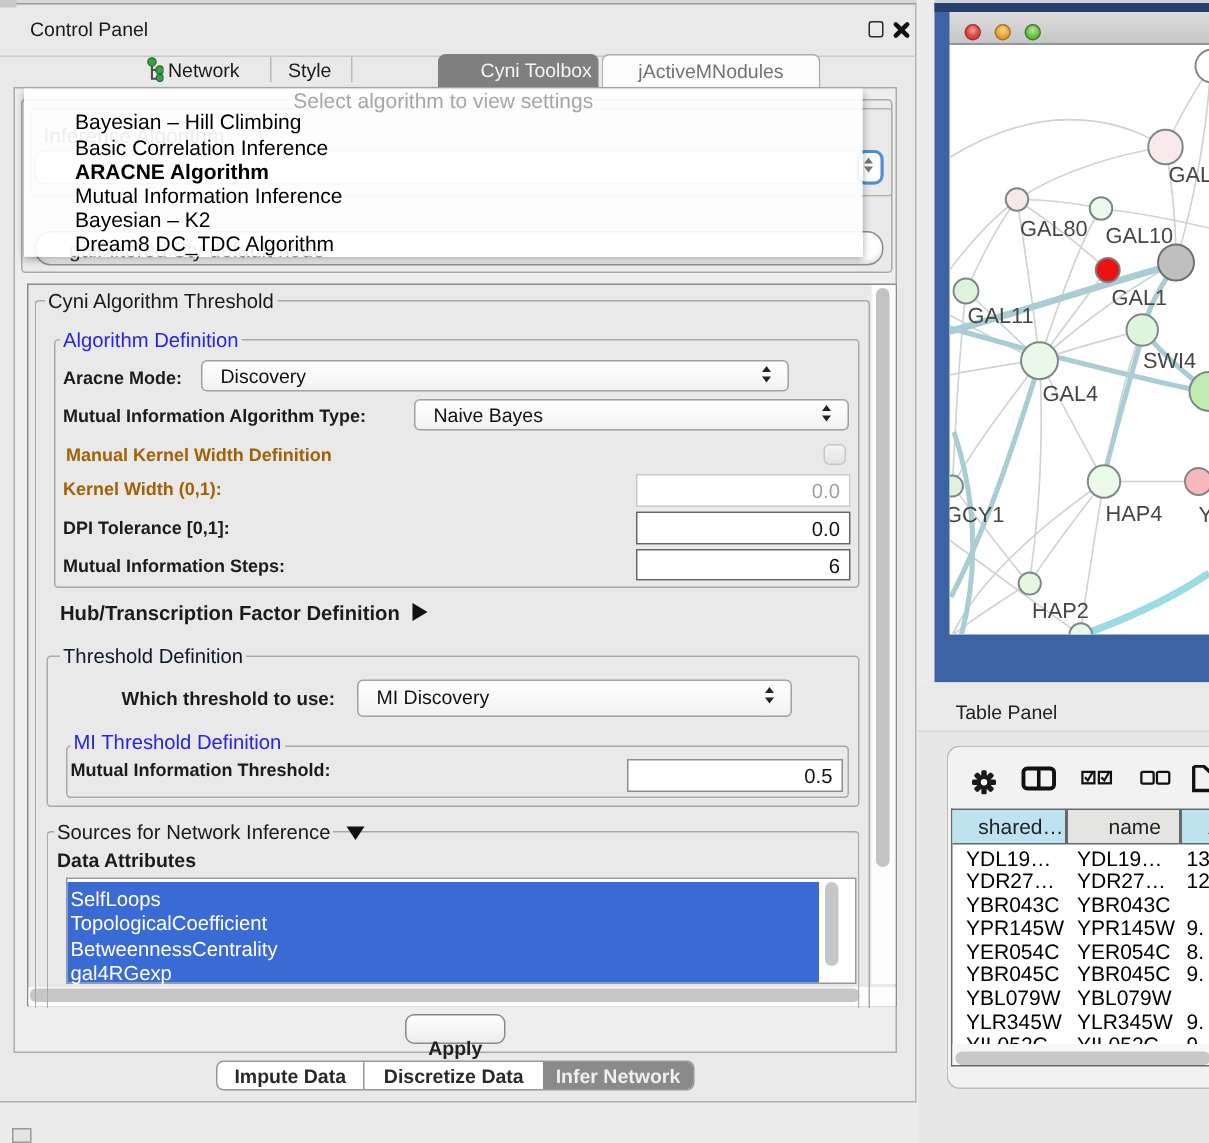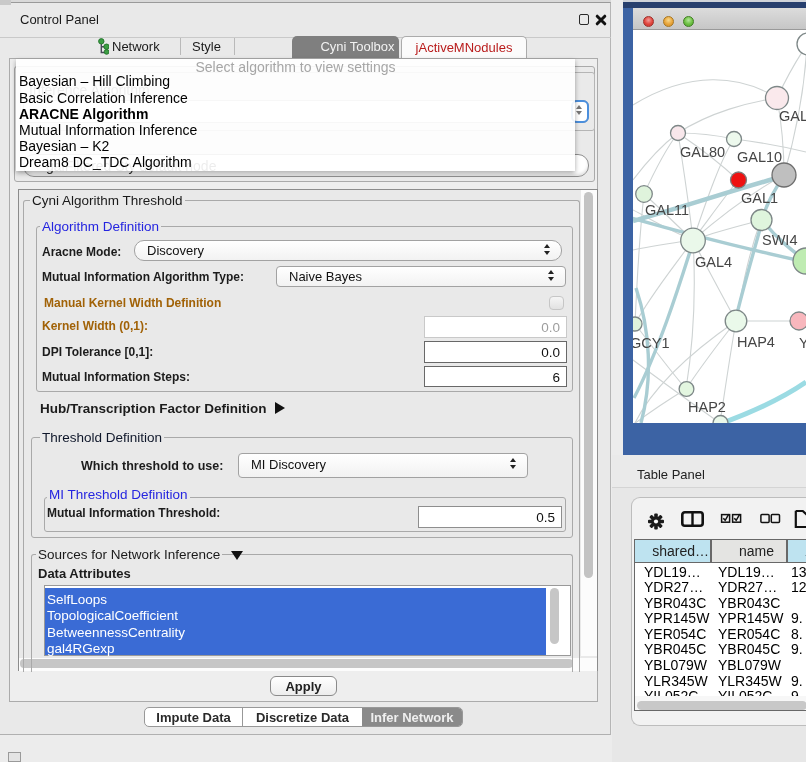--- a/index.html
+++ b/index.html
@@ -38,21 +38,21 @@
     <circle cx="5.3" cy="4.3" r="2.7" fill="#3d9e44" stroke="#1e7027" stroke-width="0.9"></circle>
     <circle cx="10.5" cy="9.7" r="2.7" fill="#3d9e44" stroke="#1e7027" stroke-width="0.9"></circle>
     <circle cx="10.6" cy="14.9" r="2.4" fill="#3d9e44" stroke="#1e7027" stroke-width="0.9"></circle>
   </svg>
   <div class="abs" style="left:112px; top:3px;">Network</div>
   <div class="abs" style="left:180px; top:2px; width:1px; height:17px; background:#b9b9b9;"></div>
   <div class="abs" style="left:192px; top:3px;">Style</div>
   <div class="abs" style="left:234px; top:2px; width:1px; height:17px; background:#b9b9b9;"></div>
   <div class="abs" style="left:244px; top:3px;margin-top:40px;">Select</div>
   <div class="abs" style="left:292px; top:0; width:107px; height:22px; background:#7f7f7f; border-radius:5px 5px 0 0; color:#f2f2f2; text-align:center; padding-top:3px;padding-left:24px;">Cyni Toolbox</div>
-  <div class="abs" style="left:401px; top:0; width:126px; height:22px; background:#fbfbfb; border:1px solid #ababab; border-bottom:none; border-radius:5px 5px 0 0; color:#b91c1c; text-align:center; padding-top:3px;">jActiveMNodules</div>
+  <div class="abs" style="left:401px; top:0; width:146px; height:22px; background:#fbfbfb; border:1px solid #ababab; border-bottom:none; border-radius:5px 5px 0 0; color:#737373; text-align:center; padding-top:3px;">jActiveMNodules</div>
 </div>
 
 <div class="abs" style="left:9px; top:58px; width:589px; height:644px; border:1px solid #ababab; background:#eeeeee;"></div>
 
 <div class="abs" style="left:14px; top:66px; width:581px; height:116px; border:1px solid #aaaaaa; border-radius:3px; background:#eaeaea;"></div>
 <div class="abs" style="left:20px; top:72px; width:575px; height:59px; border:1px solid #b5b5b5; border-radius:3px; background:#eaeaea;"></div>
 <div class="abs" style="left:29px; top:82px; font-size:14px; color:#3a3a3a;">Inference Algorithm</div>
 <div class="abs" style="left:23px; top:100px; width:566px; height:23px; border:1px solid #a0a0a0; border-radius:6px; background:#fff;"></div>
 <div class="abs" style="left:571px; top:100px; width:18px; height:23px; border:2.5px solid #4b8fdd; border-radius:6px; background:#fff;"></div>
 <div class="abs" style="left:576px; top:105px; width:8px; height:13px;">
@@ -73,21 +73,21 @@
 
 <div id="settings">
 
   <div class="abs" style="left:23px; top:200px; width:557px; height:472px; border:1px solid #a9a9a9; border-bottom:none; border-radius:3px 3px 0 0;"></div>
   <div class="gtitle" style="left:30px; top:193px; color:#1a1a1a;">Cyni Algorithm Threshold</div>
 
   <div class="abs" style="left:36px; top:226px; width:537px; height:166px; border:1px solid #a9a9a9; border-radius:3px;"></div>
   <div class="gtitle" style="left:40px; top:219px; color:#2525e0;">Algorithm Definition</div>
 
   <div class="lbl" style="left:42px; top:245px;">Aracne Mode:</div>
-  <div class="combo" style="left:134px; top:240px; width:428px; height:21px;border-radius:10px;">
+  <div class="combo" style="left:134px; top:240px; width:392px; height:21px;">
         <span class="ct">Discovery</span>
     <div class="arrows">
           <div class="up"></div>
           <div class="dn"></div>
         </div>
       </div>
 
   <div class="lbl" style="left:42px; top:270px;">Mutual Information Algorithm Type:</div>
   <div class="combo" style="left:276px; top:266px; width:290px; height:21px;">
         <span class="ct">Naive Bayes</span>
@@ -135,21 +135,21 @@
   <div class="abs" style="left:231px; top:551px; width:0; height:0; border-left:6.5px solid transparent; border-right:6.5px solid transparent; border-top:9px solid #111;"></div>
 
   <div class="lbl" style="left:38px; top:566px; font-size:13px;">Data Attributes</div>
 
   <div class="abs" style="left:44px; top:585px; width:527px; height:71px; background:#fff; border:1px solid #999;"></div>
   <div class="abs" style="left:45px; top:588px; width:501px; height:67px; background:#3a6bd5;"></div>
   <div class="abs" style="left:47px; top:591.5px; width:490px; font-size:13.5px; color:#fff; line-height:16.6px;">SelfLoops<br>TopologicalCoefficient<br>BetweennessCentrality<br>gal4RGexp</div>
   <div class="abs" style="left:550px; top:588px; width:9px; height:56px; background:#c6c6c6; border-radius:4.5px;"></div>
 </div>
 
-<div class="abs" style="left:270px; top:676px; width:67px; height:20px; background:linear-gradient(#ffffff,#ededed); border:1px solid #8a8a8a; border-radius:6px; font-size:13px; font-weight:bold; color:#222; text-align:center; padding-top:2px;">Apply</div>
+<div class="abs" style="left:270px; top:676px; width:67px; height:20px; background:linear-gradient(#ffffff,#ededed); border:1px solid #8a8a8a; border-radius:6px; font-size:13px; font-weight:bold; color:#222; text-align:center; padding-top:14px;">Apply</div>
 
 <div id="bottomtabs">
   <div class="abs" style="left:144px; top:707px; width:319px; height:20px; background:#fff; border:1px solid #989898; border-radius:5px; overflow:hidden; font-size:13px; font-weight:bold; color:#2a2a2a;">
     <div class="abs" style="left:0; top:0; width:97px; height:20px; text-align:center; padding-top:2px;">Impute Data</div>
     <div class="abs" style="left:97px; top:0; width:1px; height:20px; background:#989898;"></div>
     <div class="abs" style="left:98px; top:0; width:119px; height:20px; text-align:center; padding-top:2px;">Discretize Data</div>
     <div class="abs" style="left:217px; top:0; width:100px; height:20px; background:#8a8a8a; color:#efefef; text-align:center; padding-top:2px;">Infer Network</div>
   </div>
 </div>
 
@@ -324,16 +324,16 @@
 9.</div>
     </div>
 
     <div class="abs" style="left:3px; top:198px; width:172px; height:14px; background:#f7f7f7;"></div>
     <div class="abs" style="left:4.5px; top:202.5px; width:170px; height:9.3px; background:#c8c8c8; border-radius:4.6px;"></div>
   </div>
 </div>
 
 <div class="abs" id="popup" style="left:16px; top:59px; width:559px; height:111.5px; background:rgba(255,255,255,0.91); box-shadow:0 2px 5px rgba(0,0,0,0.35); font-size:14px; color:#000;">
   <div style="text-align:center; color:#a6a6a6; font-size:14px; height:14.3px;">Select algorithm to view settings</div>
-  <div style="padding-left:3px; line-height:16.2px;">Bayesian – Hill Climbing<br>Basic Correlation Inference<br><b>ARACNE Algorithm</b><br>Mutual Information Inference<br>Bayesian – K2<br>Dream8 DC_TDC Algorithm</div>
+  <div style="padding-left:3px; line-height:16.2px;margin-left:31px;">Bayesian – Hill Climbing<br>Basic Correlation Inference<br><b>ARACNE Algorithm</b><br>Mutual Information Inference<br>Bayesian – K2<br>Dream8 DC_TDC Algorithm</div>
 </div>
 
 </div>
 
 </body></html>

